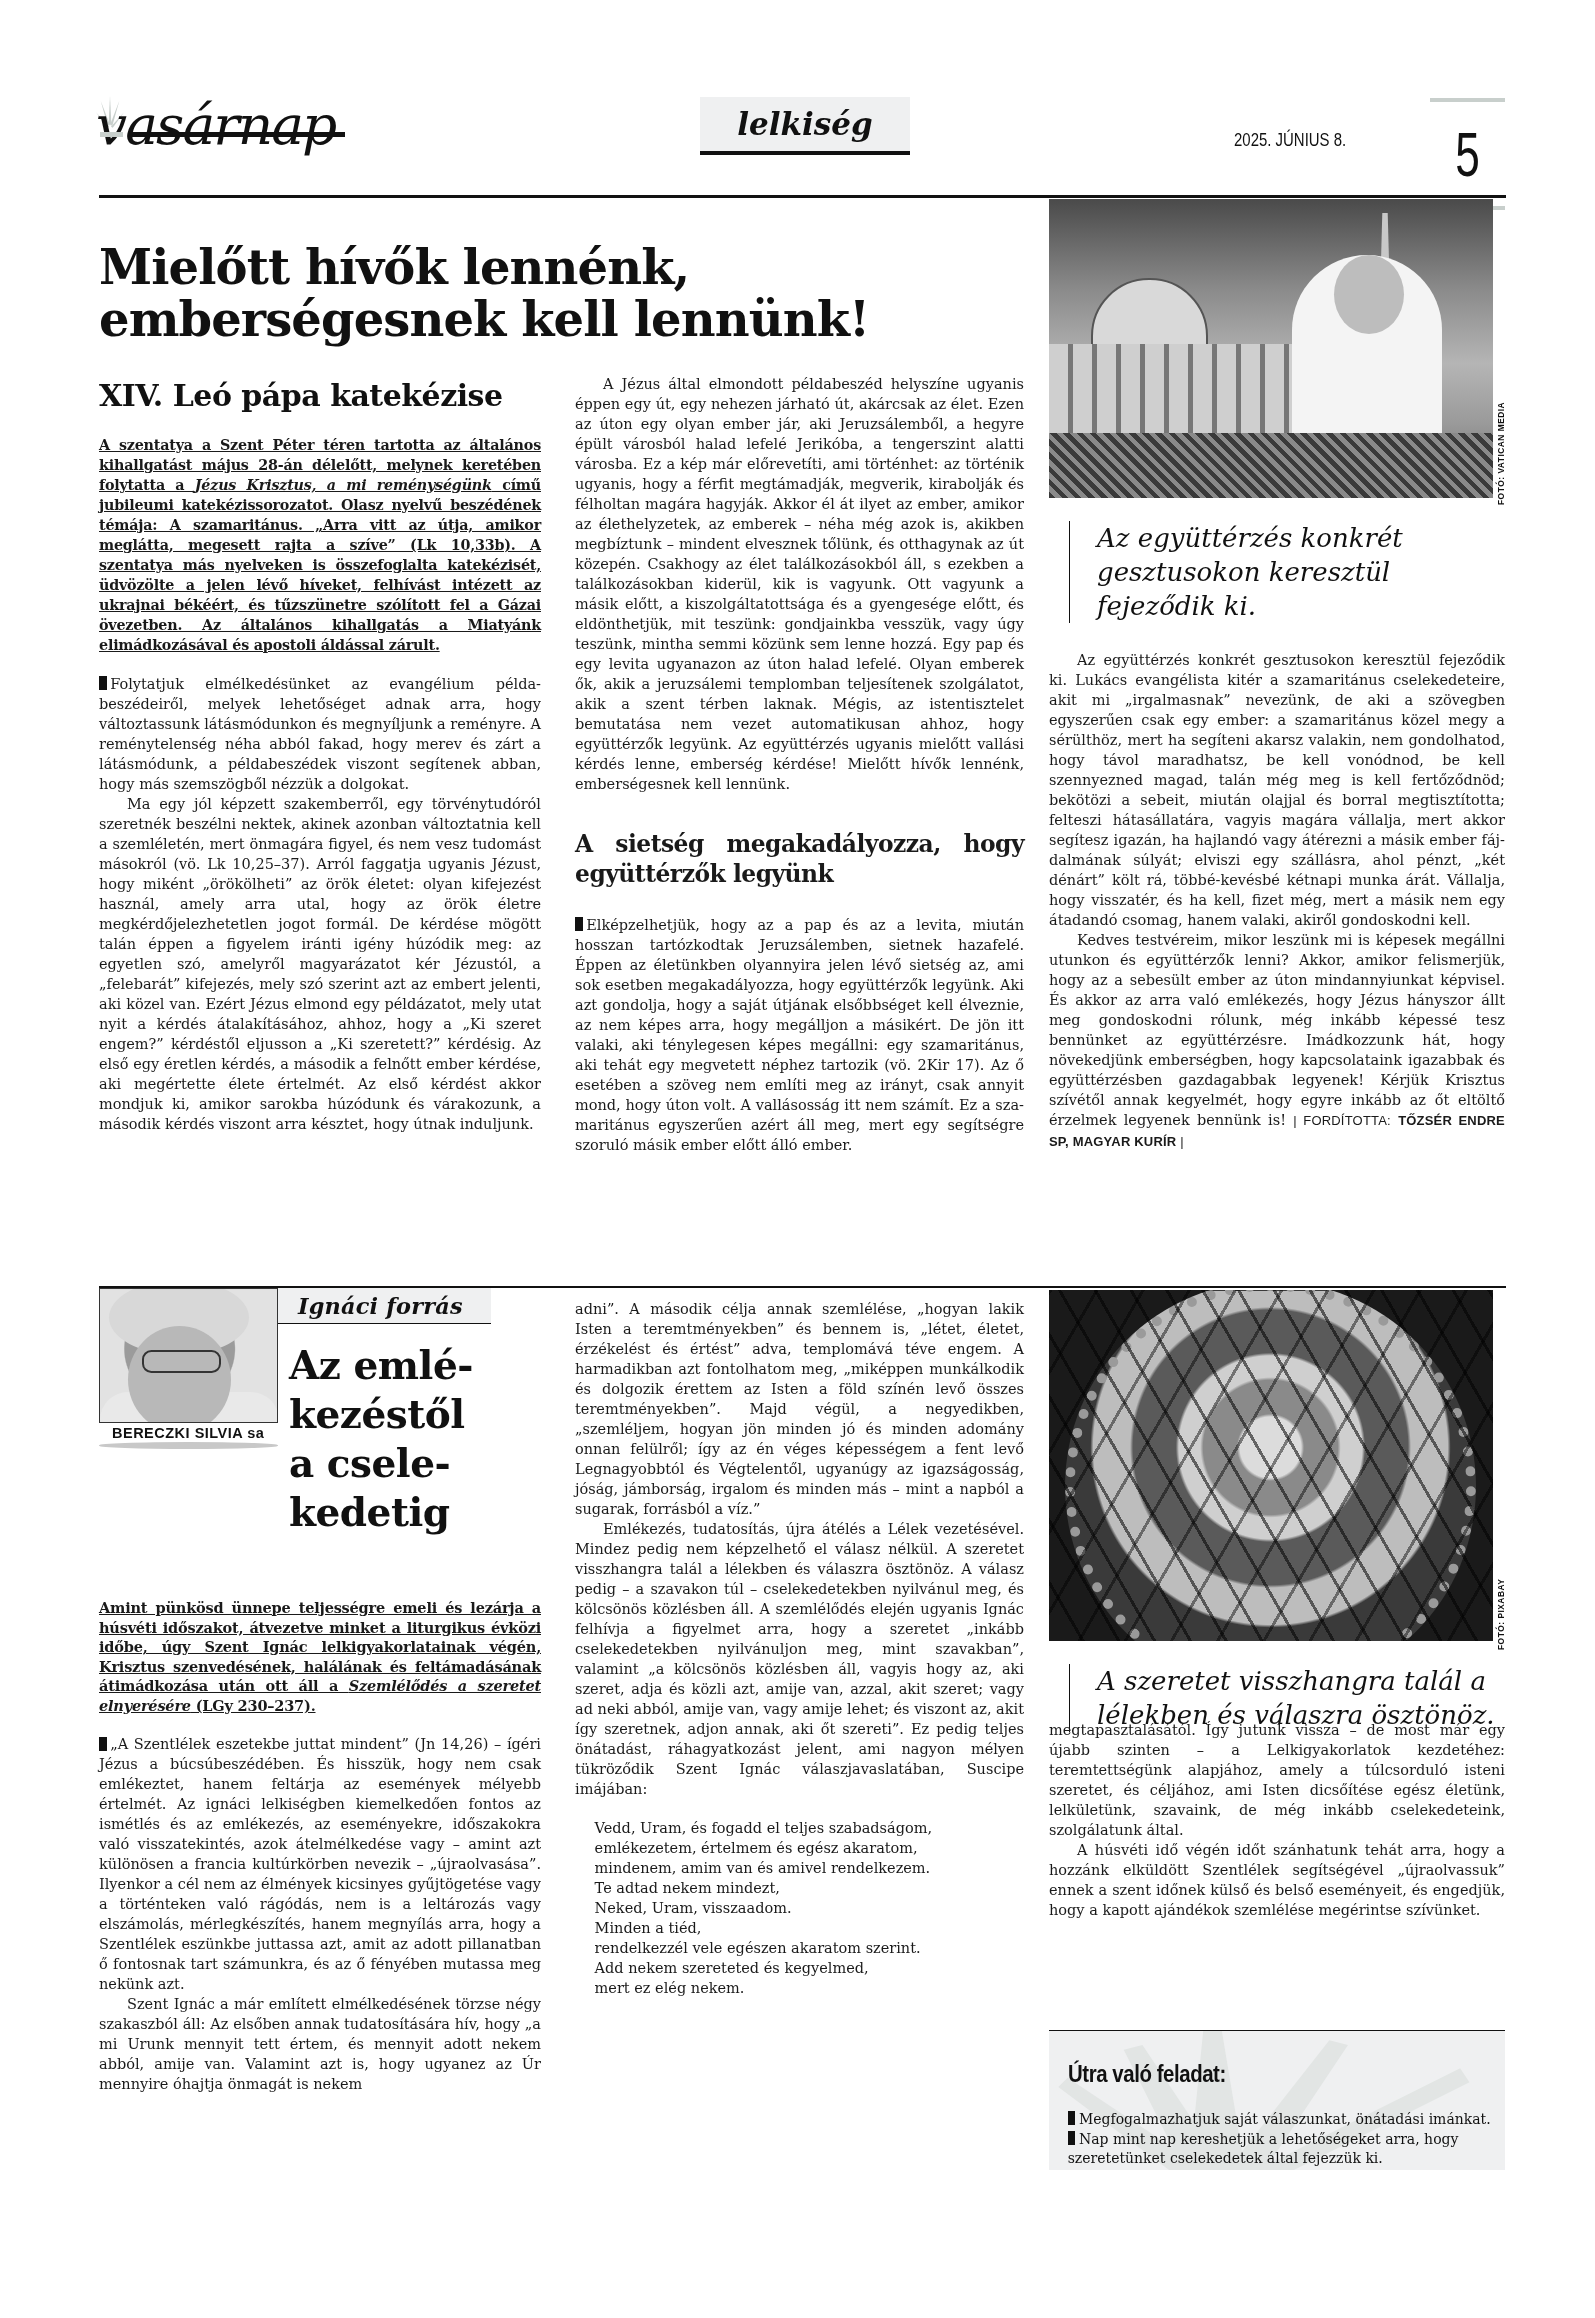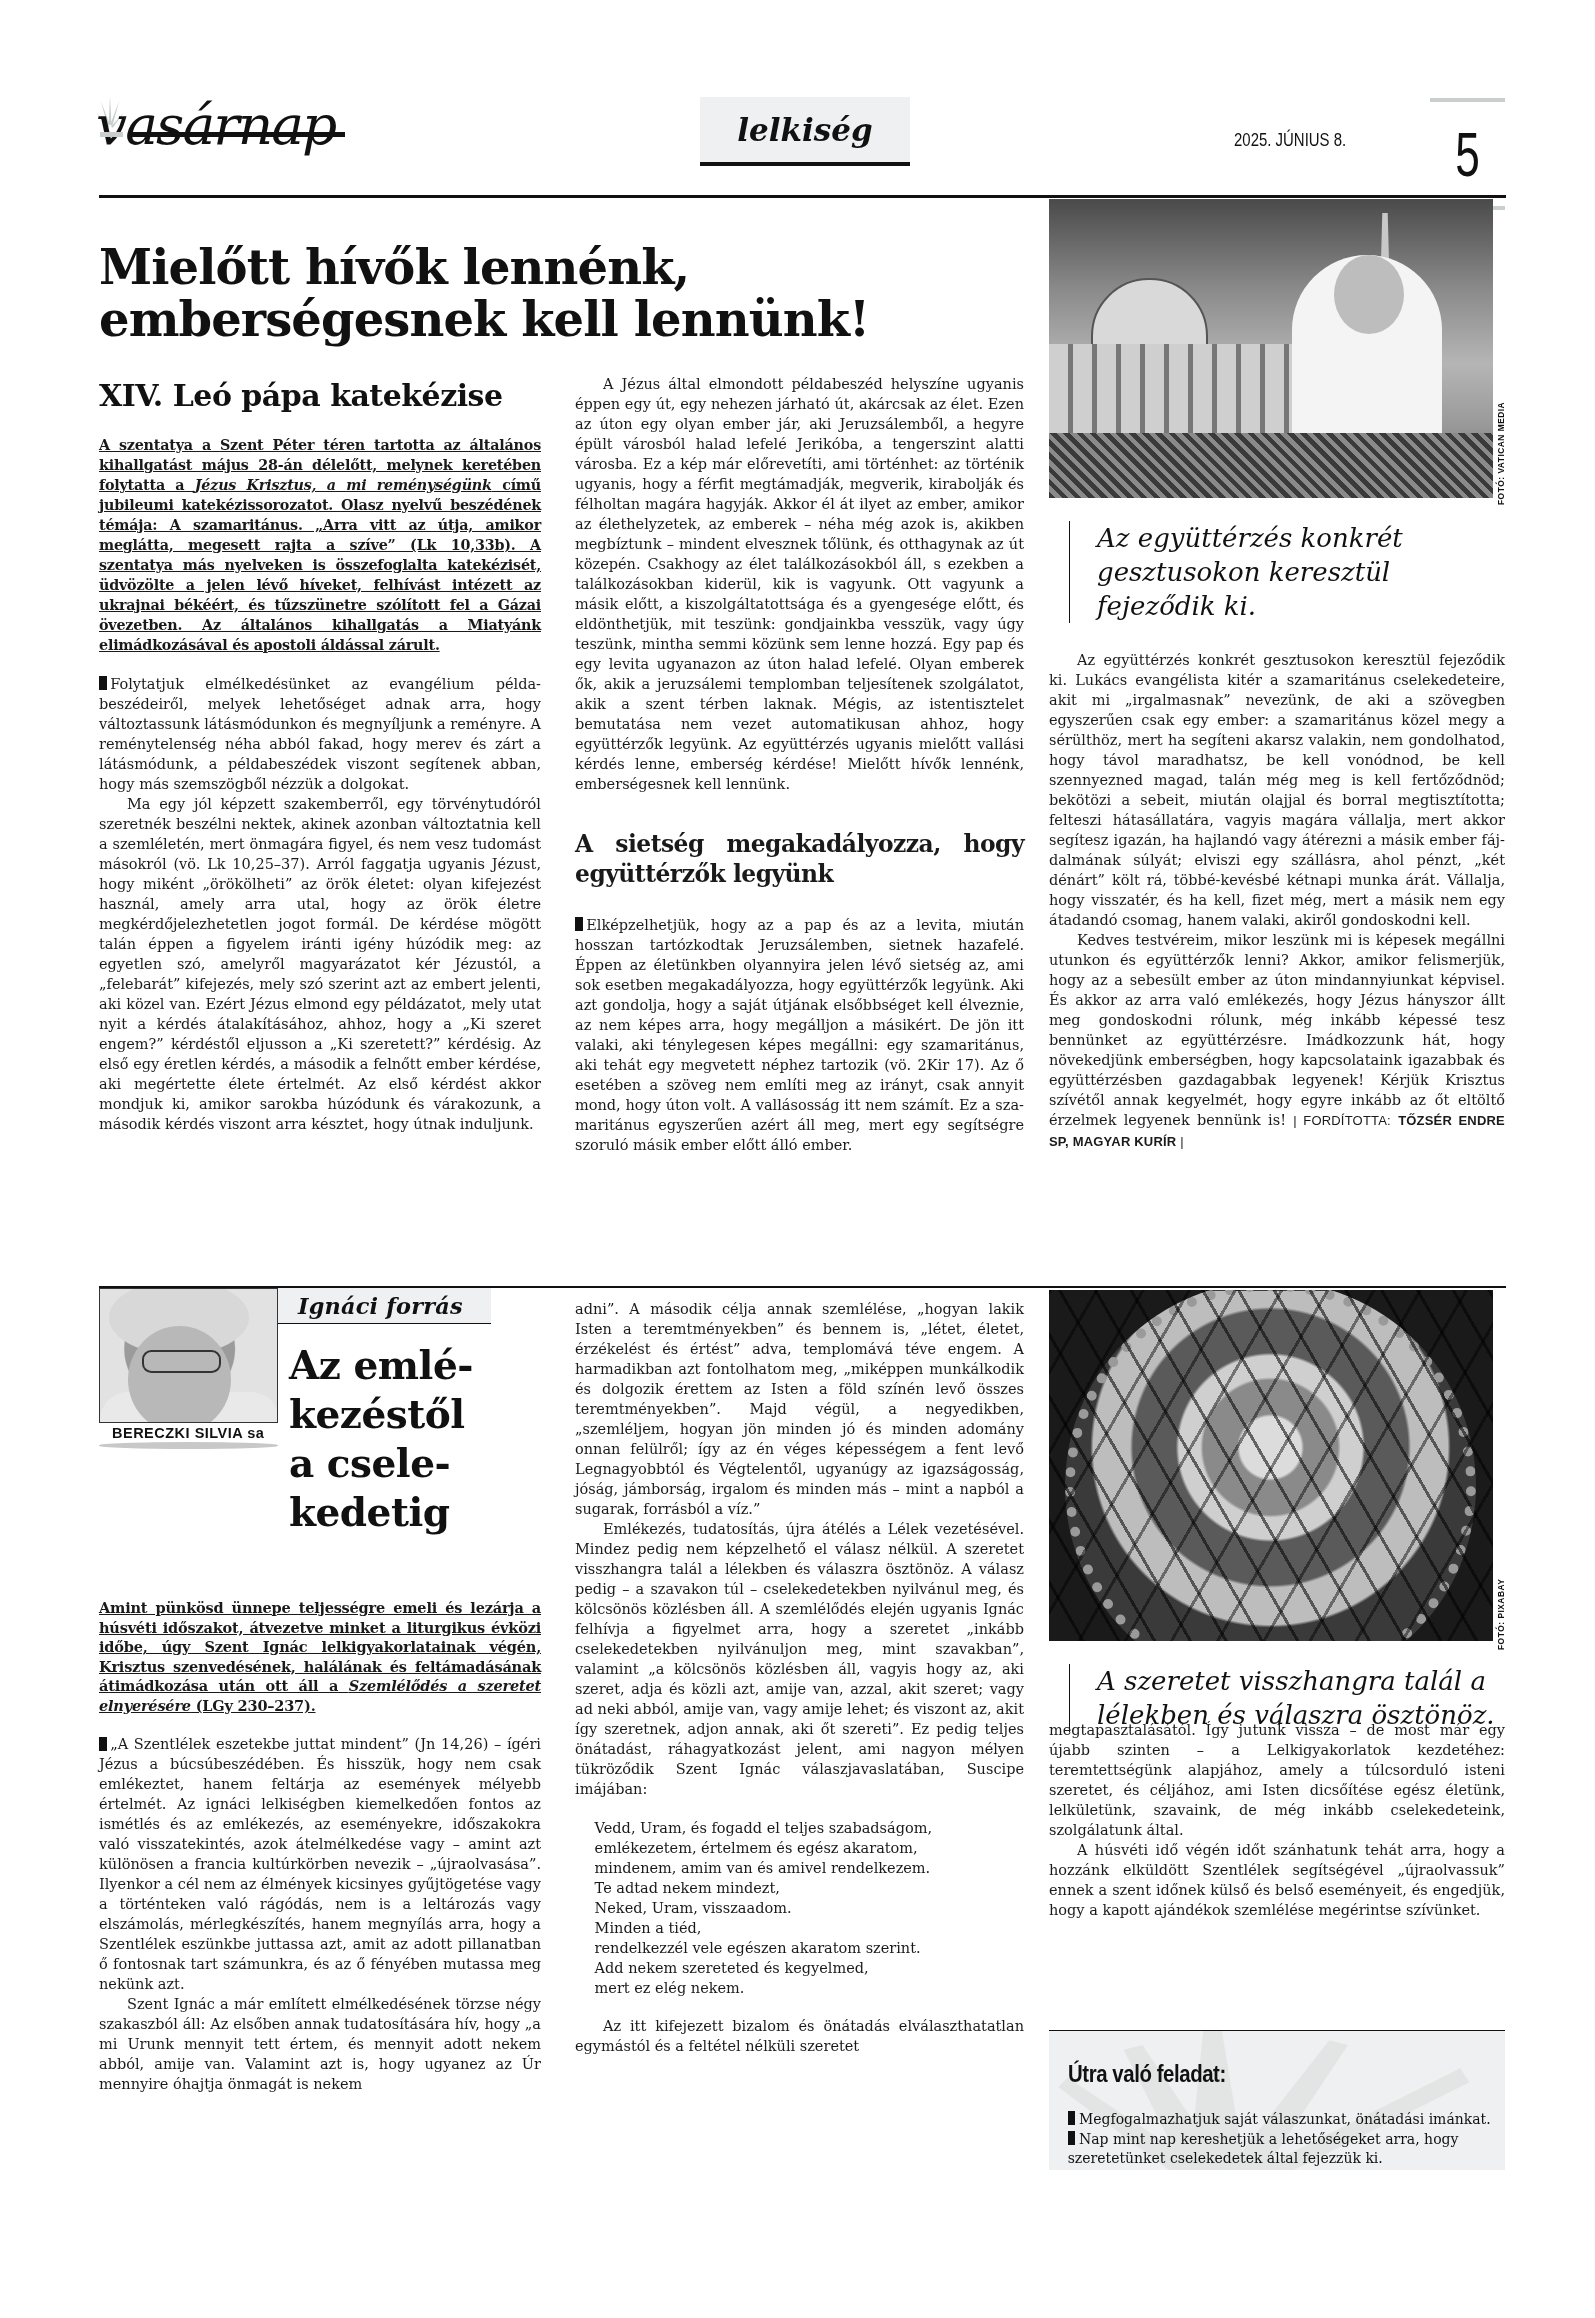--- a/index.html
+++ b/index.html
@@ -5,21 +5,21 @@
   * { box-sizing: border-box; margin: 0; padding: 0; }
   html, body { width: 1595px; height: 2319px; background: #ffffff; overflow: hidden; }
   body { position: relative; font-family: "DejaVu Serif", serif; color: #111; }
   .abs { position: absolute; }
 
   
   .logo { left: 96px; top: 98px; font-family: "DejaVu Serif", serif; font-style: italic; font-size: 55px; letter-spacing: -1.9px; color: #111; line-height: 1; }
   .logo-rays { left: 96px; top: 96px; width: 28px; height: 42px; }
   .logo-underline { left: 129px; top: 132px; width: 216px; height: 4.7px; background: #111; }
   .logo-underline-gray { left: 100px; top: 132px; width: 23.4px; height: 4.7px; background: #c8cfcc; }
-  .section-tab { left: 700px; top: 97px; width: 210px; height: 69px; background: #eff0f1; border-bottom: 4.7px solid #111; display: flex; align-items: center; justify-content: center; }
+  .section-tab { left: 700px; top: 97px; width: 210px; height: 58px; background: #eff0f1; border-bottom: 4.7px solid #111; display: flex; align-items: center; justify-content: center; }
   .section-tab span { font-family: "DejaVu Serif", serif; font-style: italic; font-weight: bold; font-size: 31px; color: #111; }
   .date { left: 1234px; top: 129px; font-family: "Liberation Sans Narrow","Liberation Sans", sans-serif; font-size: 18.7px; color: #111; transform: scaleX(0.8); transform-origin: left; }
   .page-num-box { left: 1430px; top: 98px; width: 75px; height: 112px; border-top: 4.7px solid #c8cfcc; border-bottom: 4.7px solid #c8cfcc; display: flex; align-items: center; justify-content: center; }
   .page-num-box span { font-family: "Liberation Sans", sans-serif; font-size: 63px; font-weight: normal; color: #111; transform: scaleX(0.7); }
   .top-rule { left: 99px; top: 195px; width: 1407px; height: 3.3px; background: #111; }
 
   
   .headline { left: 99px; top: 241px; width: 888px; font-family: "DejaVu Serif", serif; font-weight: bold; font-size: 48px; line-height: 52px; letter-spacing: -0.9px; }
   .kicker { left: 99px; top: 378px; font-family: "DejaVu Serif", serif; font-weight: bold; font-size: 30px; letter-spacing: -0.5px; }
 
@@ -174,21 +174,20 @@
     <div>Vedd, Uram, és fogadd el teljes szabadságom,</div>
     <div>emlékezetem, értelmem és egész akaratom,</div>
     <div>mindenem, amim van és amivel rendelkezem.</div>
     <div>Te adtad nekem mindezt,</div>
     <div>Neked, Uram, visszaadom.</div>
     <div>Minden a tiéd,</div>
     <div>rendelkezzél vele egészen akaratom szerint.</div>
     <div>Add nekem szereteted és kegyelmed,</div>
     <div>mert ez elég nekem.</div>
   </div>
-  <p>Az itt kifejezett bizalom és önátadás elválaszt­hatatlan egymástól és a feltétel nélküli szeretet</p>
 </div>
 
 <div class="abs glass">
   <div class="circle"></div>
   <div class="lead-lines"></div>
 </div>
 <div class="abs credit-vertical credit-glass">FOTÓ: PIXABAY</div>
 
 <div class="abs pullquote pq2">A szeretet visszhangra talál a lélekben és válaszra ösztönöz.</div>
 

